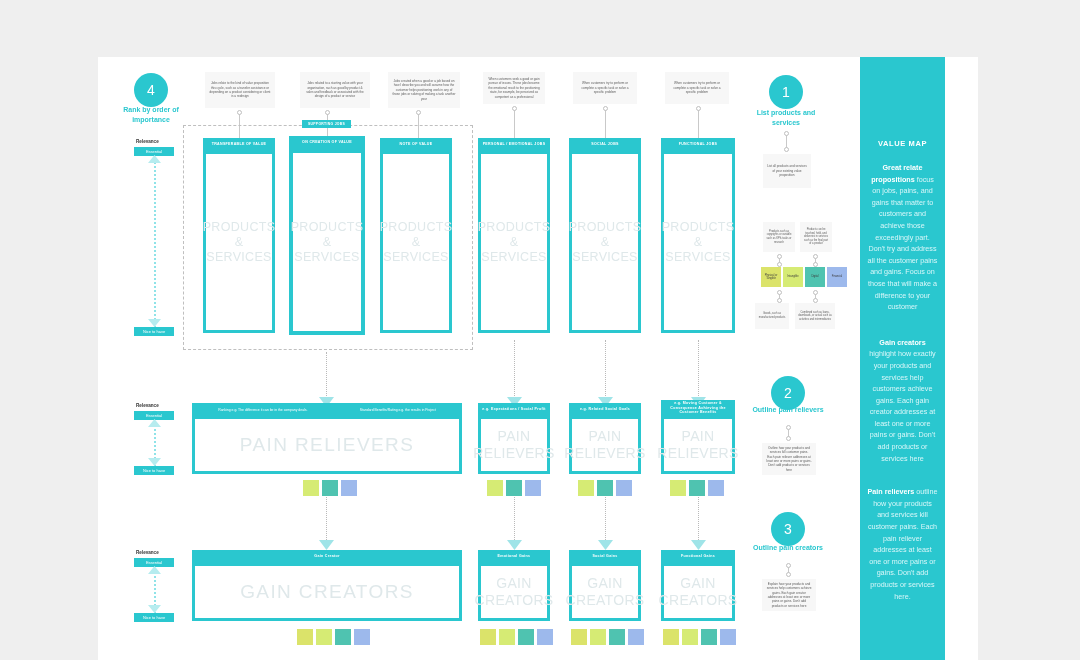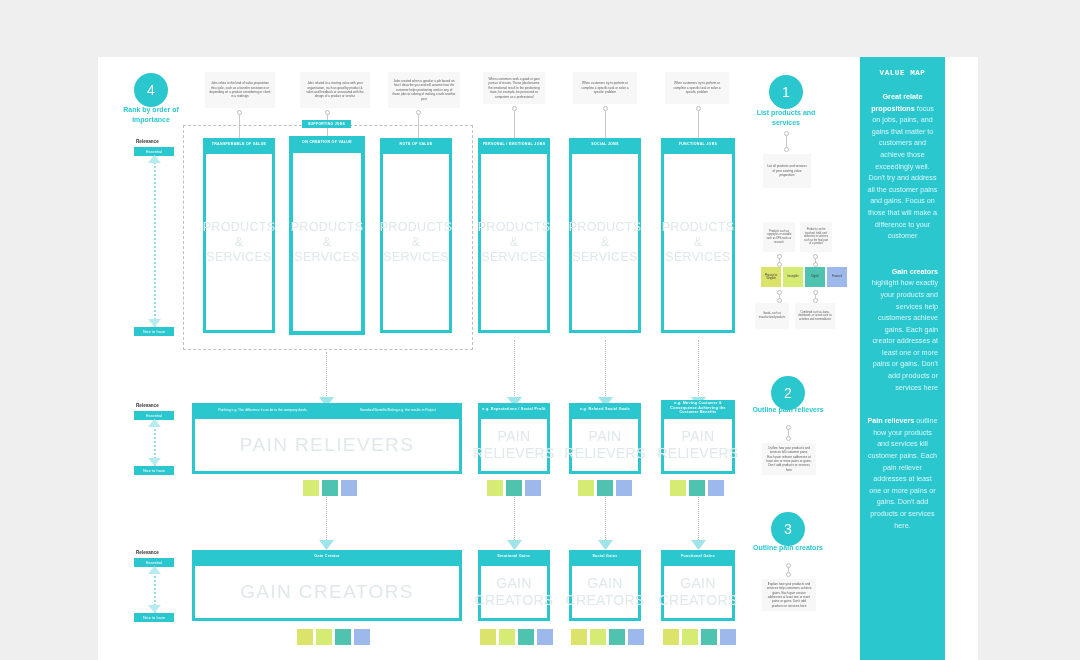--- a/index.html
+++ b/index.html
@@ -8,21 +8,21 @@
     background:#efefef;
     font-family:"Liberation Sans", sans-serif;
     position:relative;
   }
   #canvas { position:absolute; left:98px; top:57px; width:880px; height:603px; background:#ffffff; }
   #sidebar {
     position:absolute; left:860px; top:57px; width:85px; height:603px;
     background:#2ac7cf; color:#ffffff; padding:12px 7px 0 7px;
     text-align:center;
   }
-  .sb-title { font-size:7.5px; font-weight:bold; letter-spacing:.6px; margin-bottom:14px;font-family:Liberation Mono, monospace; }
+  .sb-title { font-size:7.5px; font-weight:bold; letter-spacing:.6px; margin-top:70px; margin-bottom:14px; }
   .sb-para { font-size:7.2px; line-height:11.6px; margin-bottom:14px; color:#d8f7f9; }
   .sb-para b { color:#ffffff; font-weight:bold; }
   .ps-hdr {
     position:absolute; background:#2ac7cf; color:#fff; height:13px;
     font-size:3.6px; letter-spacing:.3px; font-weight:bold;
     display:flex; align-items:center; justify-content:center; text-align:center;
     padding:0 2px; line-height:4.5px;
   }
   .ps-body { position:absolute; border:3px solid #2ac7cf; background:#fff;
     display:flex; align-items:center; justify-content:center; text-align:center; }
@@ -61,23 +61,23 @@
   .leg-sq { position:absolute; width:20px; height:20px; display:flex;align-items:center;justify-content:center; text-align:center; font-size:2.6px; line-height:3.4px; color:#3d3d3d; }
 </style>
 </head>
 <body>
 
 <div id="canvas"></div>
 
 <div id="sidebar">
   <div class="sb-title">VALUE MAP</div>
   <div class="sb-para">
-    <b>Great relate propositions</b><span> focus on jobs, pains, and gains that matter to customers and achieve those exceedingly well.  Don't try and address all the customer pains and gains.  Focus on those that will make a difference to your customer</span>
+    <b>Great relate propositions</b><span> focus on jobs, pains, and gains that matter to customers and achieve those exceedingly part.  Don't try and address all the customer pains and gains.  Focus on those that will make a difference to your customer</span>
   </div>
-  <div class="sb-para" style="margin-top:24px;text-align:right;">
+  <div class="sb-para" style="margin-top:24px;">
     <b>Gain creators</b><span> highlight how exactly your products and services help customers achieve gains.  Each gain creator addresses at least one or more pains or gains.  Don't add products or services here</span>
   </div>
   <div class="sb-para" style="margin-top:22px;">
     <b>Pain relievers</b><span> outline how your products and services kill customer pains.  Each pain reliever addresses at least one or more pains or gains.  Don't add products or services here.</span>
   </div>
 </div>
 
 <div class="step-num" style="left:134px; top:73px;">
   <span>4</span>
 </div>

